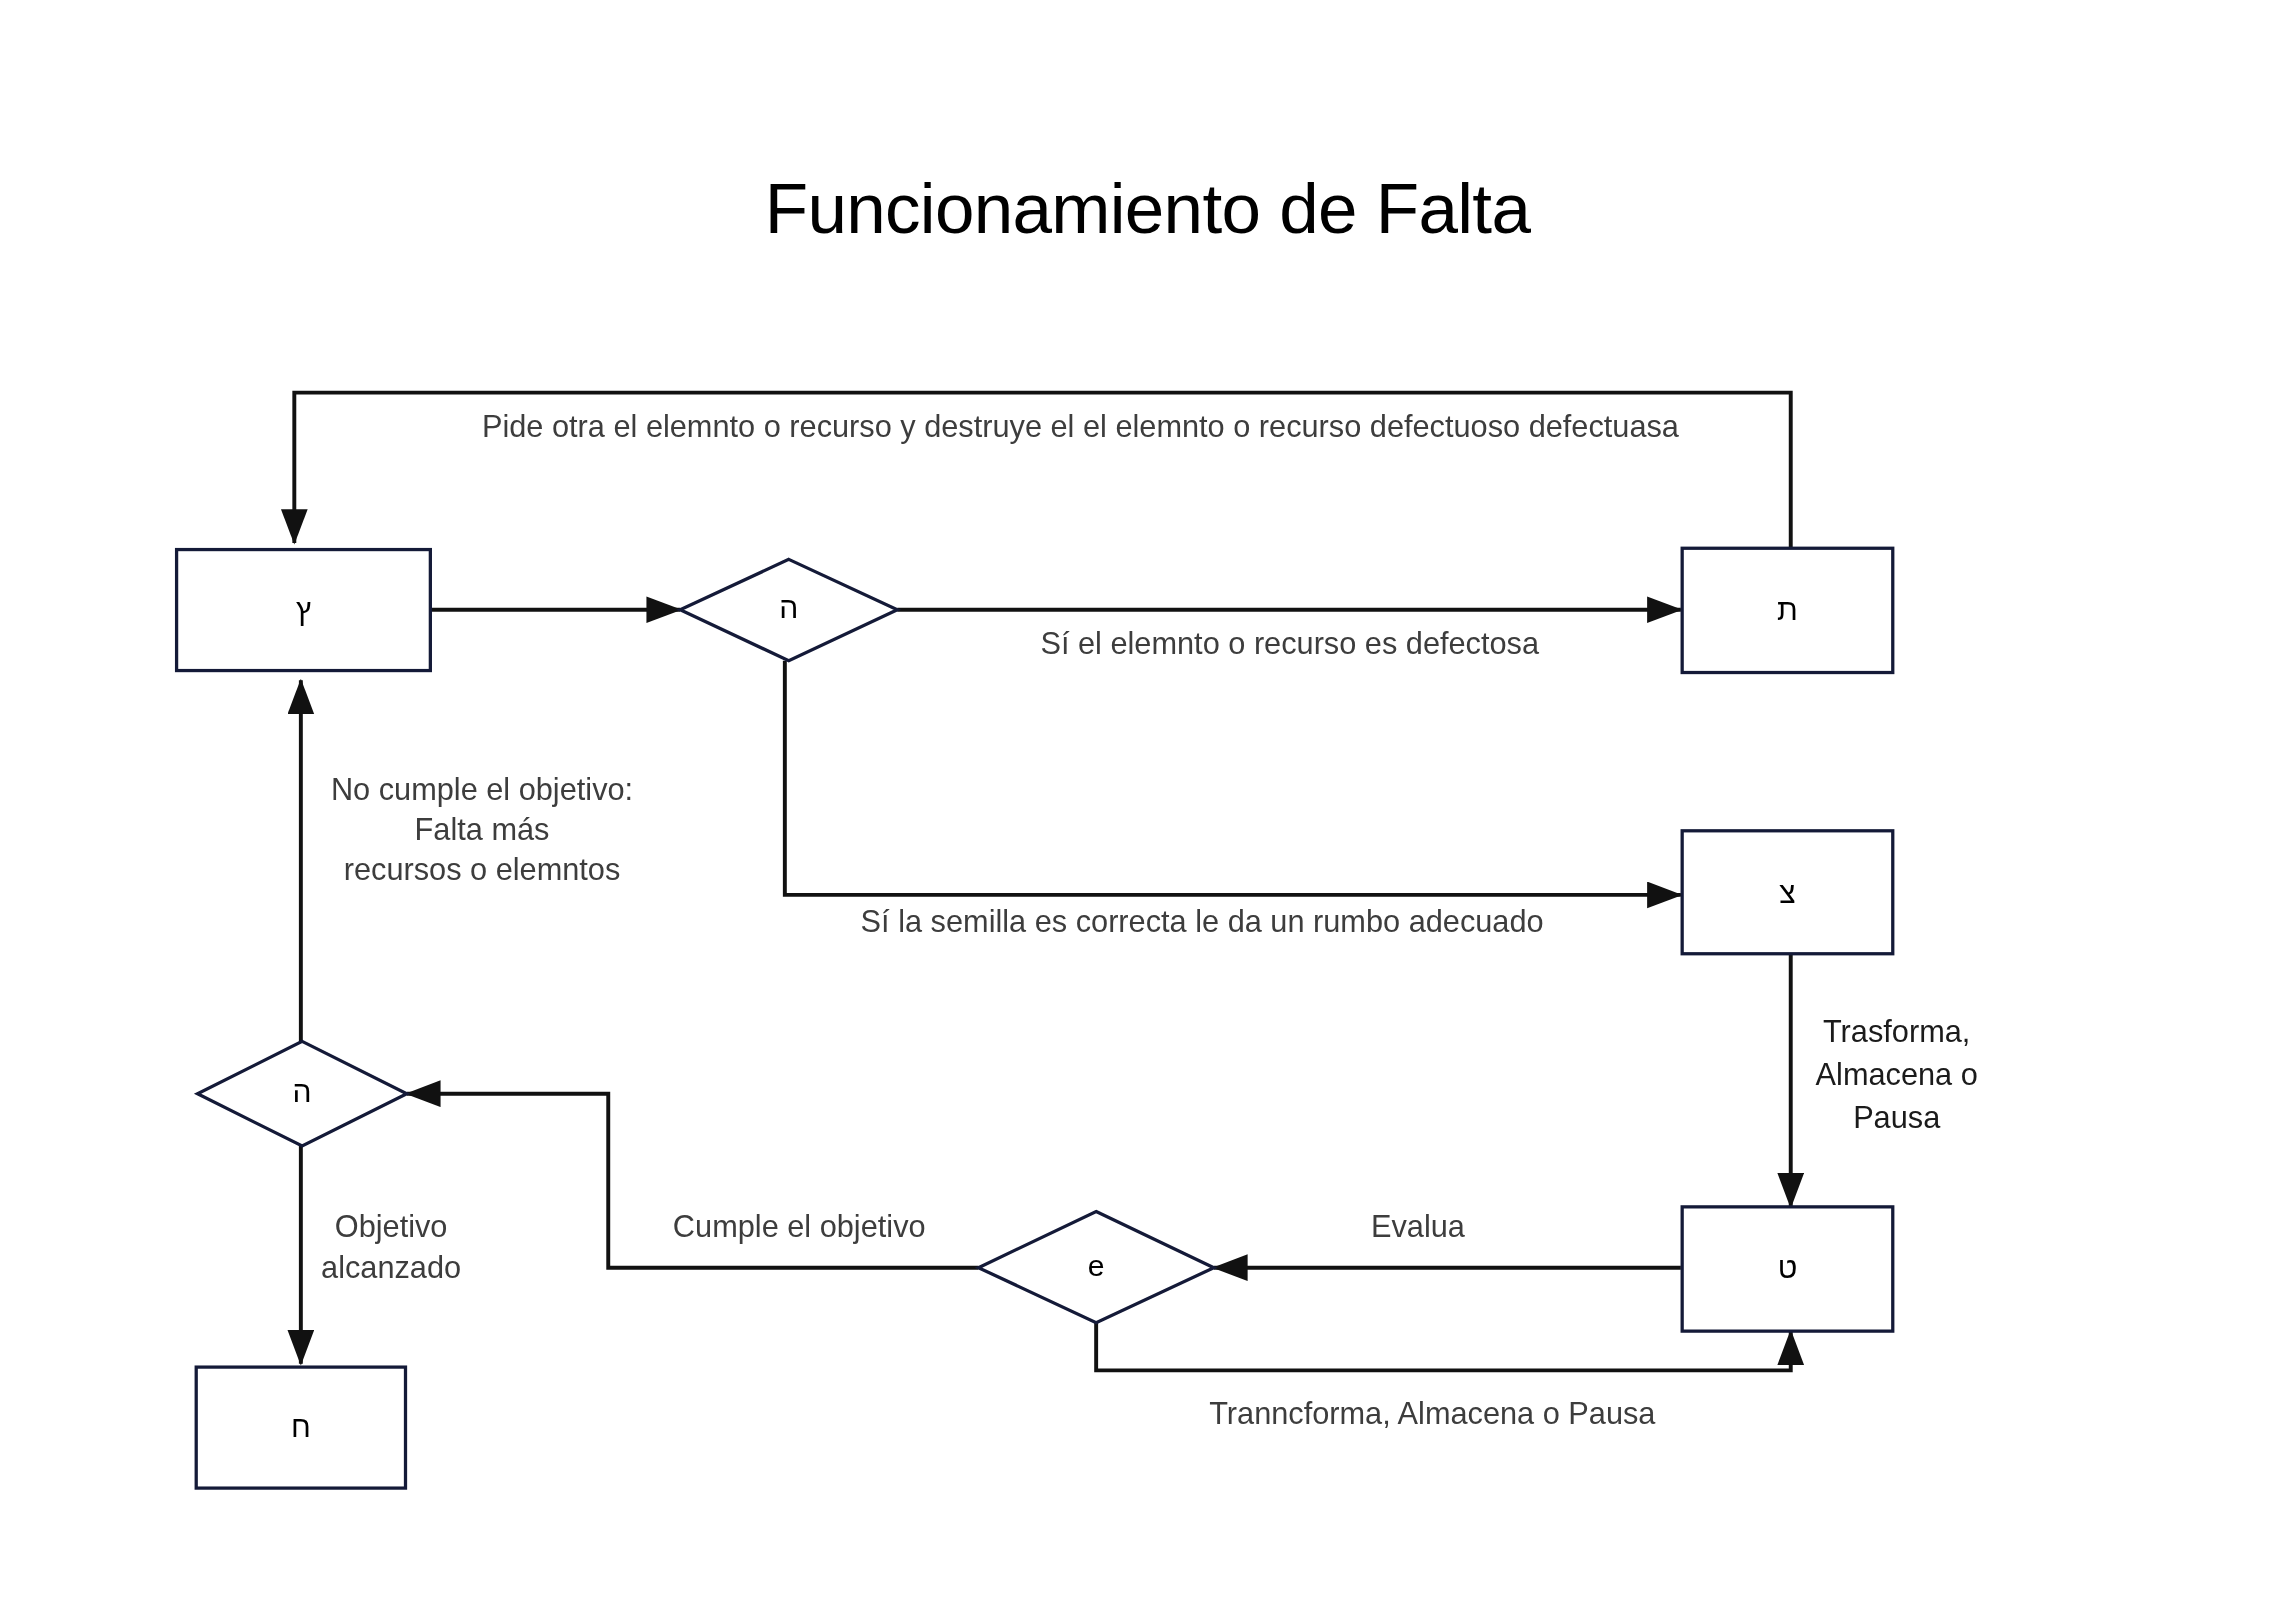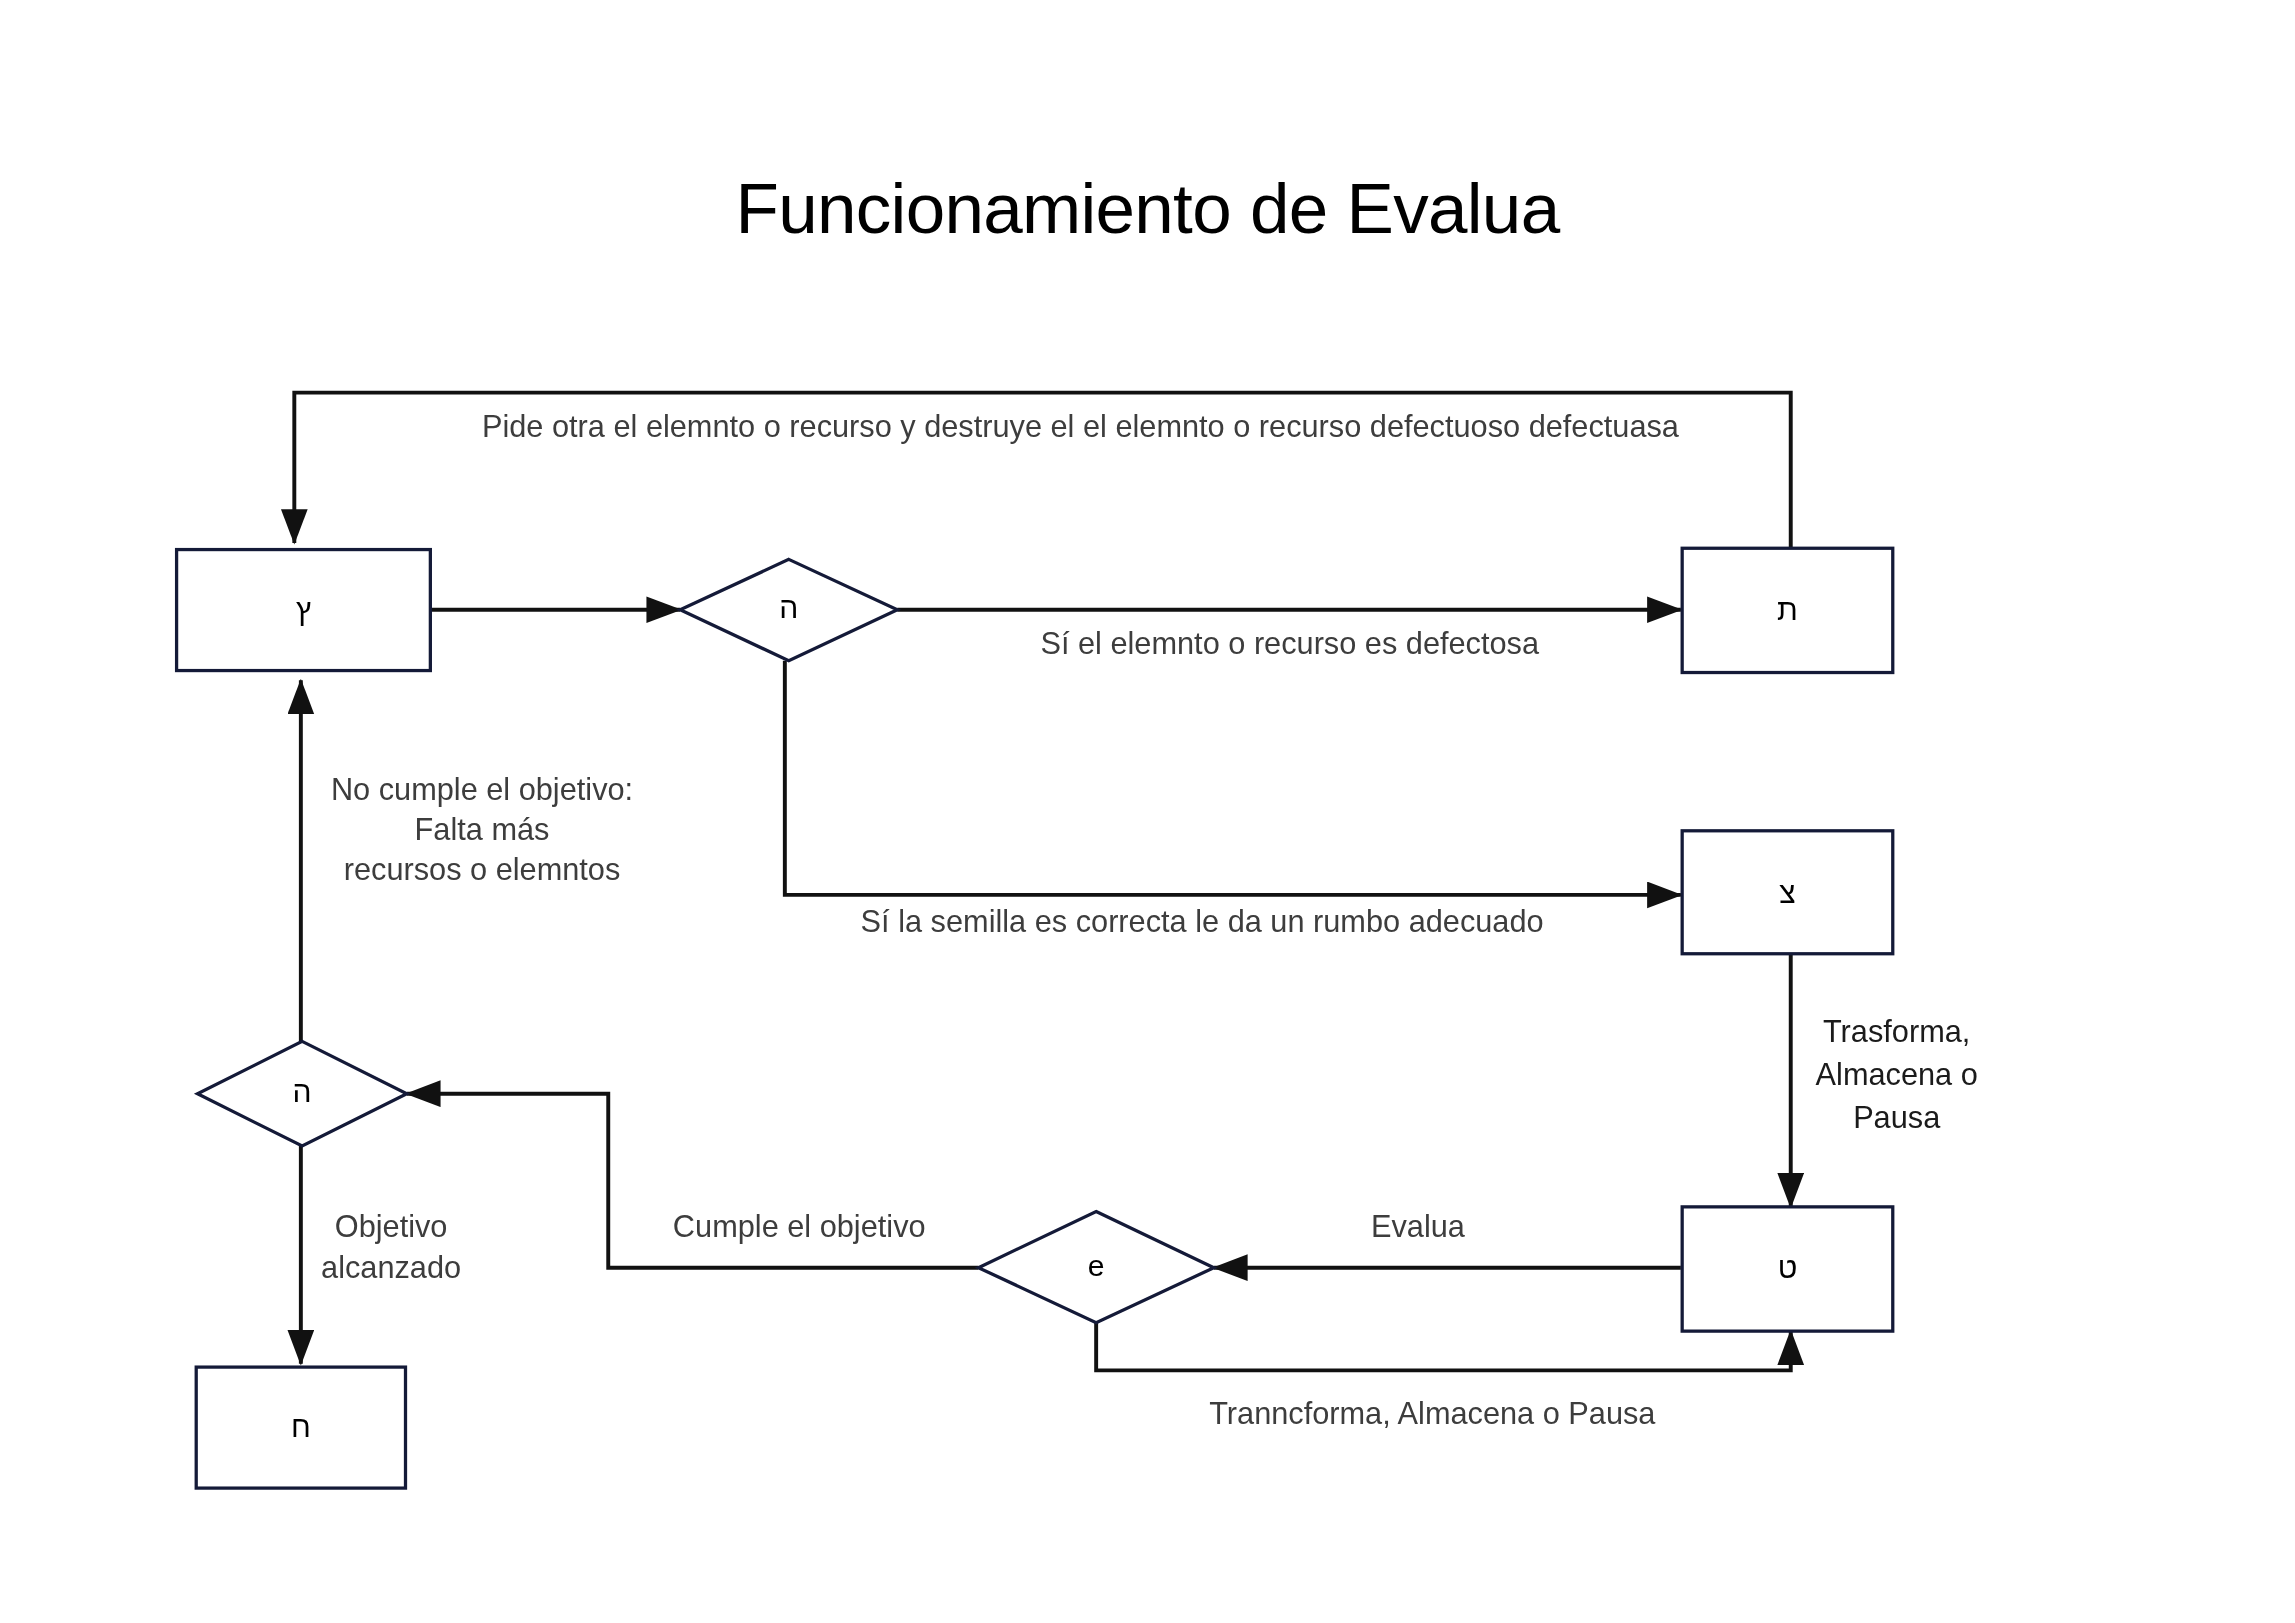--- a/index.html
+++ b/index.html
@@ -67,21 +67,21 @@
   }
   .edge-label.dark {
     fill: #1b1b1b;
   }
 </style>
 </head>
 <body>
 
 <div id="slide">
 
-  <div id="title">Funcionamiento de Evalua</div>
+  <div id="title">Funcionamiento de Falta</div>
 
   <svg id="diagram" viewBox="0 0 3509 2481" width="2295" height="1623" xmlns="http://www.w3.org/2000/svg">
 
     <defs>
       <marker id="arrow" markerWidth="10" markerHeight="10" refX="8.6" refY="3.4" orient="auto" markerUnits="strokeWidth">
         <path d="M0,0 L9,3.4 L0,6.8 z" fill="#111111"></path>
       </marker>
     </defs>
 
     <path class="edge" d="M 2738,838 L 2738,600 L 450,600 L 450,830" marker-end="url(#arrow)"></path>

